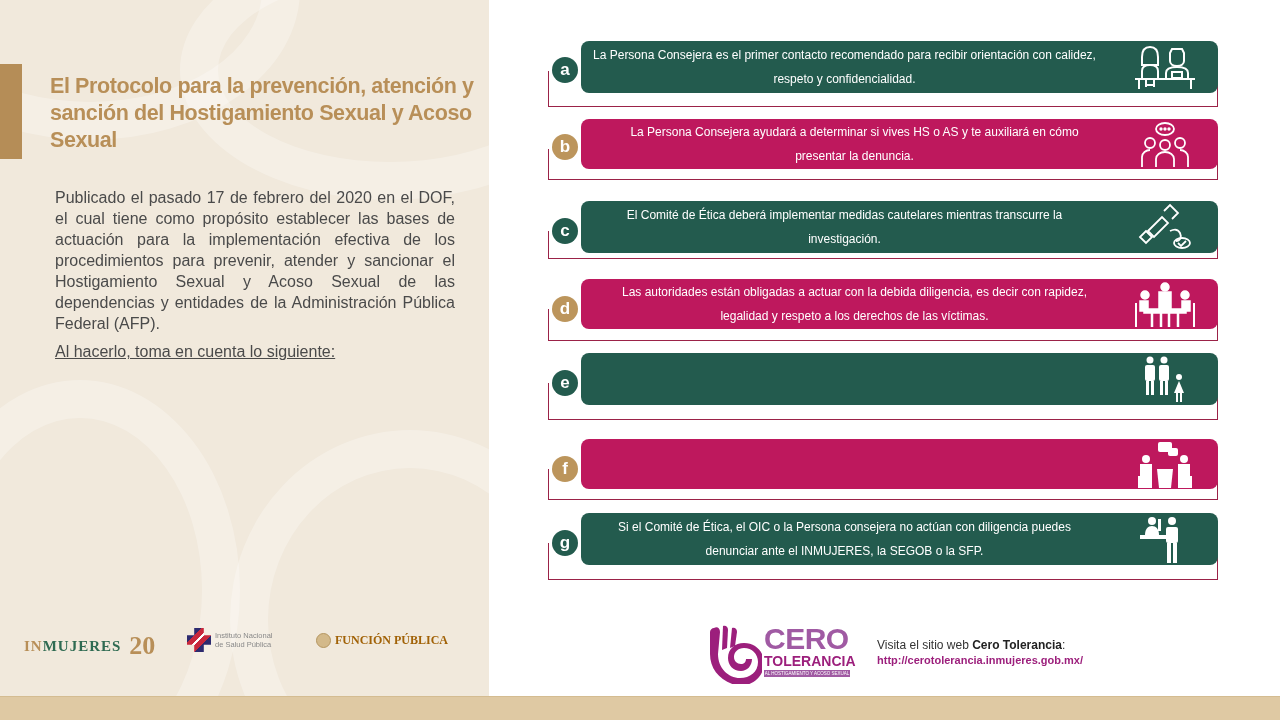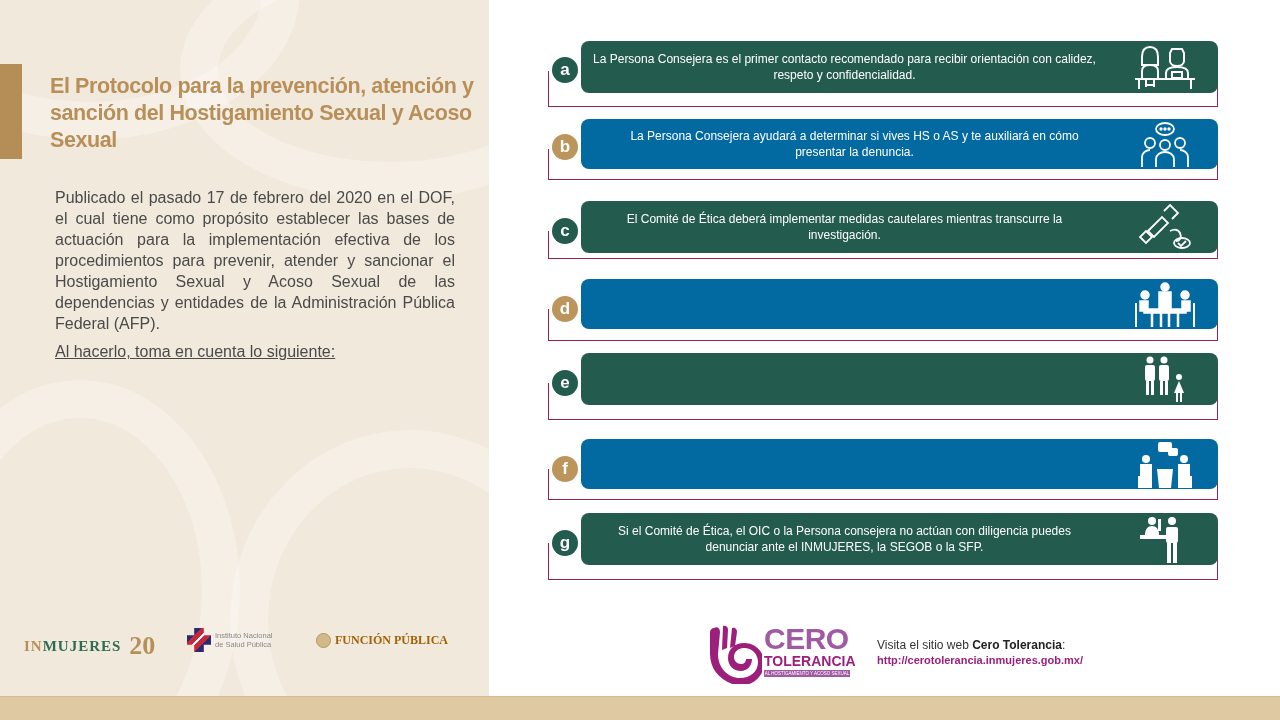--- a/index.html
+++ b/index.html
@@ -65,23 +65,23 @@
   .item { position: absolute; left: 548px; width: 672px; }
   .item .frame {
     position: absolute; left: 0; right: 2px; bottom: 0;
     border-left: 1.5px solid #9b2247; border-right: 1.5px solid #9b2247; border-bottom: 1.5px solid #9b2247;
   }
   .item .card {
     position: absolute; left: 33px; right: 2px; top: 0; height: 52px;
     border-radius: 8px; display: flex; align-items: center;
   }
   .item .card.green { background: #235b4e; }
-  .item .card.gold { background: #0369a1; padding-left: 20px; }
+  .item .card.gold { background: #be185d; padding-left: 20px; }
   .item .card .text {
-    flex: 1; text-align: center; color: #ffffff; font-size: 12px; line-height: 16px;
+    flex: 1; text-align: center; color: #ffffff; font-size: 12px; line-height: 24px;
     padding: 0 120px 0 10px;
   }
   .item .badge {
     position: absolute; left: 4px; width: 26px; height: 26px; border-radius: 50%;
     color: #ffffff; font-weight: bold; font-size: 17px; line-height: 25px; text-align: center;
   }
   .badge.green { background: #235b4e; }
   .badge.gold { background: #bc955c; }
   .item .icon {
     position: absolute; right: 18px; top: 2px; width: 70px; height: 48px;
@@ -181,20 +181,21 @@
           <path d="M48 40l3 3 5-5"></path>
       </svg>
     </div>
   </div>
   <div class="badge green" style="top:17px;">c</div>
 </div>
 
 <div class="item" style="top:279px;height:62px;">
   <div class="frame" style="top:30px;"></div>
   <div class="card gold" style="height:50px;">
+    <div class="text">Las autoridades están obligadas a actuar con la debida diligencia, es decir con rapidez, legalidad y respeto a los derechos de las víctimas.</div>
     <div class="icon">
       <svg viewBox="0 0 70 48" fill="#fff" stroke="#fff" stroke-width="1.5">
         <circle cx="15" cy="14" r="4"></circle>
           <circle cx="35" cy="6" r="4"></circle>
           <circle cx="55" cy="14" r="4"></circle>
         <rect x="29" y="11" width="12" height="18"></rect>
           <path d="M10 20h8v10h-8zM52 20h8v10h-8z"></path>
         <rect x="14" y="28" width="42" height="4"></rect>
           <path d="M22 32v14M48 32v14M31 32v14M39 32v14" fill="none" stroke-width="2.5"></path>
         <path d="M6 22v24M64 22v24" fill="none" stroke-width="2"></path>

